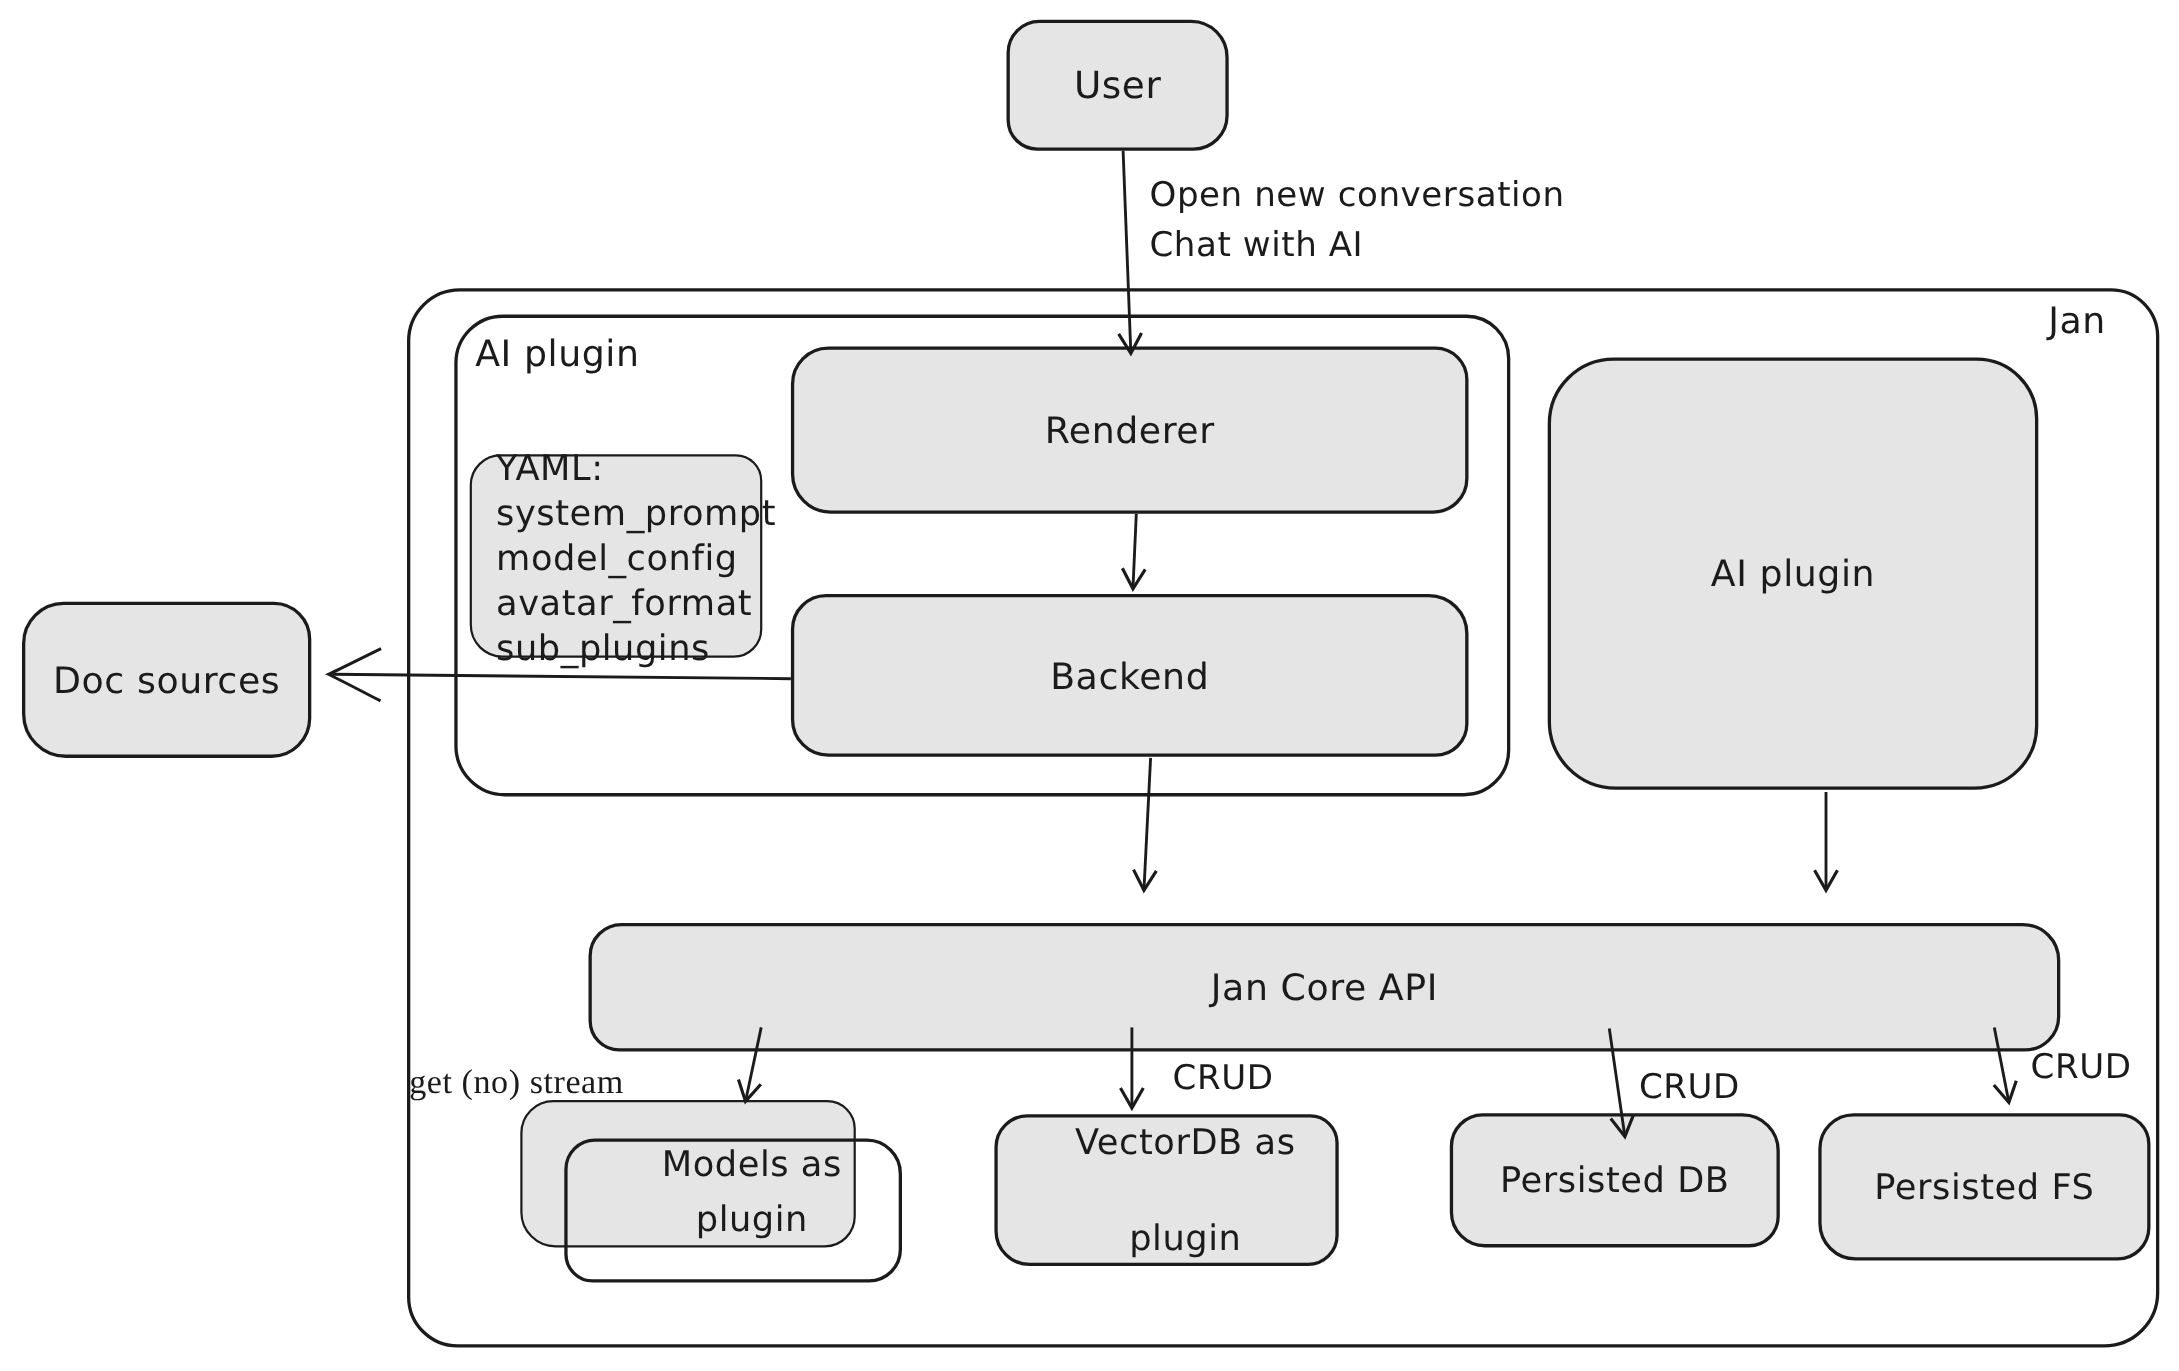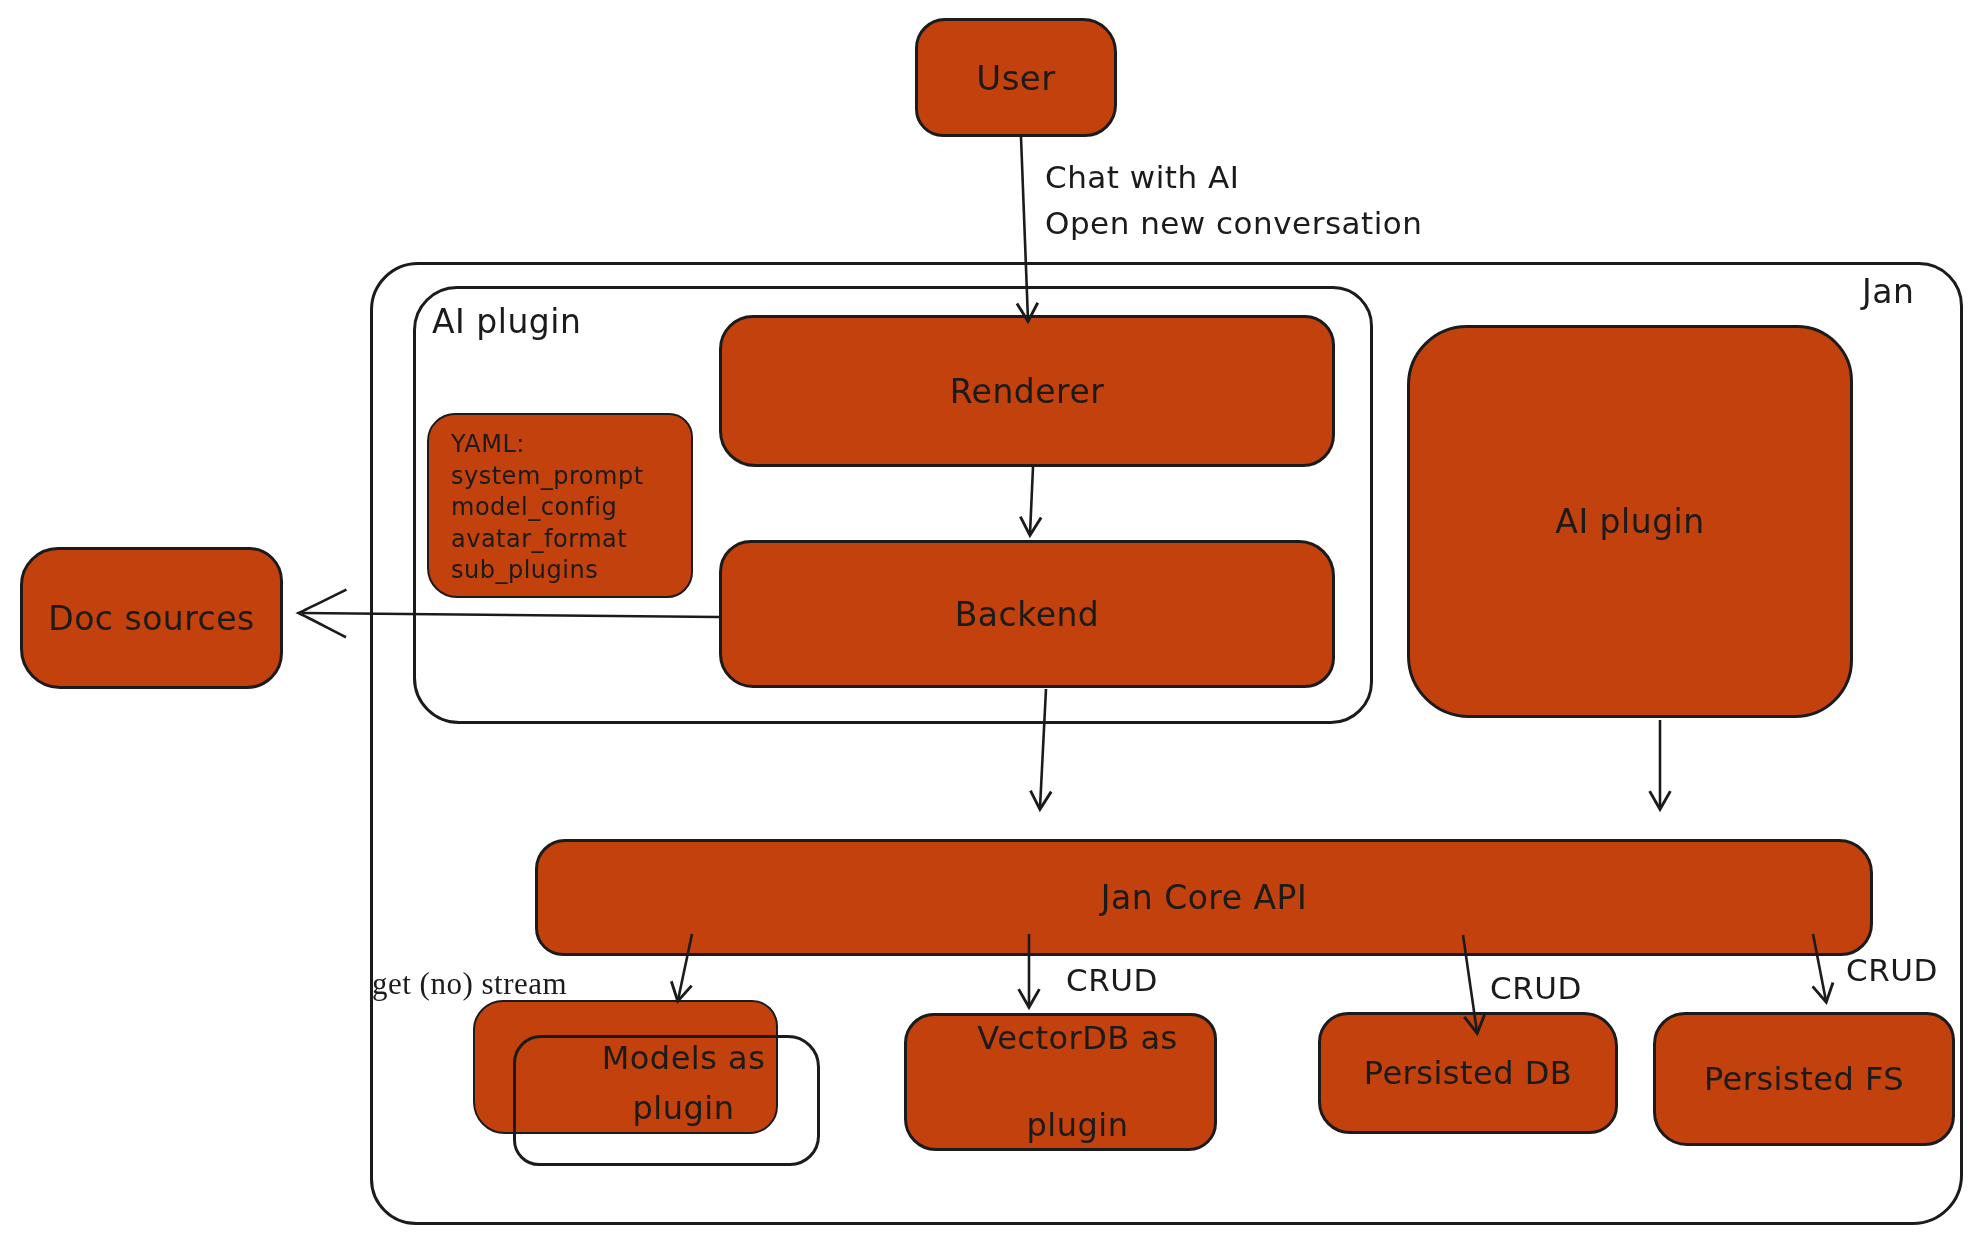--- a/index.html
+++ b/index.html
@@ -18,38 +18,38 @@
     border: 3px solid var(--ink);
     background: transparent;
     box-sizing: border-box;
     display: flex;
     align-items: center;
     justify-content: center;
     text-align: center;
     font-size: 33px;
     letter-spacing: 0.5px;
   }
-  .leaf { background: #c2410c; }
+  .leaf { background: #e5e5e5; }
   .corner-label {
     position: absolute;
     font-size: 33px;
     letter-spacing: 0.5px;
   }
   .edge-label {
     position: absolute;
     font-size: 31px;
     letter-spacing: 0.5px;
     white-space: nowrap;
     z-index: 7;
   }
   .note {
-    font-size: 24px;
+    font-size: 32px;
     line-height: 1.28;
     text-align: left;
-    justify-content: space-between;
+    justify-content: center;
     align-items: flex-start;
     padding: 14px 10px 10px 22px;
     border-width: 2.5px;
   }
   .two-line { line-height: 1.55; padding-left: 34px; }
   #arrows {
     position: absolute;
     left: 0; top: 0;
     z-index: 6;
     pointer-events: none;
@@ -133,21 +133,21 @@
       <line x1="1046" y1="689" x2="1040" y2="808" marker-end="url(#ah)"></line>
       <line x1="1660" y1="720" x2="1660" y2="808" marker-end="url(#ah)"></line>
       <line x1="692" y1="934" x2="678" y2="1000" marker-end="url(#ah)"></line>
       <line x1="1029" y1="934" x2="1029" y2="1006" marker-end="url(#ah)"></line>
       <line x1="1463" y1="935" x2="1477" y2="1032" marker-end="url(#ah)"></line>
       <line x1="1813" y1="934" x2="1826" y2="1001" marker-end="url(#ah)"></line>
     </g>
   </svg>
 
   <div class="edge-label" style="left:1045px; top:155px; line-height:1.48;">
+    <div>Open new conversation</div>
     <div>Chat with AI</div>
-    <div>Open new conversation</div>
   </div>
   <div class="edge-label" style="left:372px; top:966px;font-family:Liberation Serif, serif;">get (no) stream</div>
   <div class="edge-label" style="left:1066px; top:962px;">CRUD</div>
   <div class="edge-label" style="left:1490px; top:970px;">CRUD</div>
   <div class="edge-label" style="left:1846px; top:952px;">CRUD</div>
 
 </div>
 
 </body></html>

